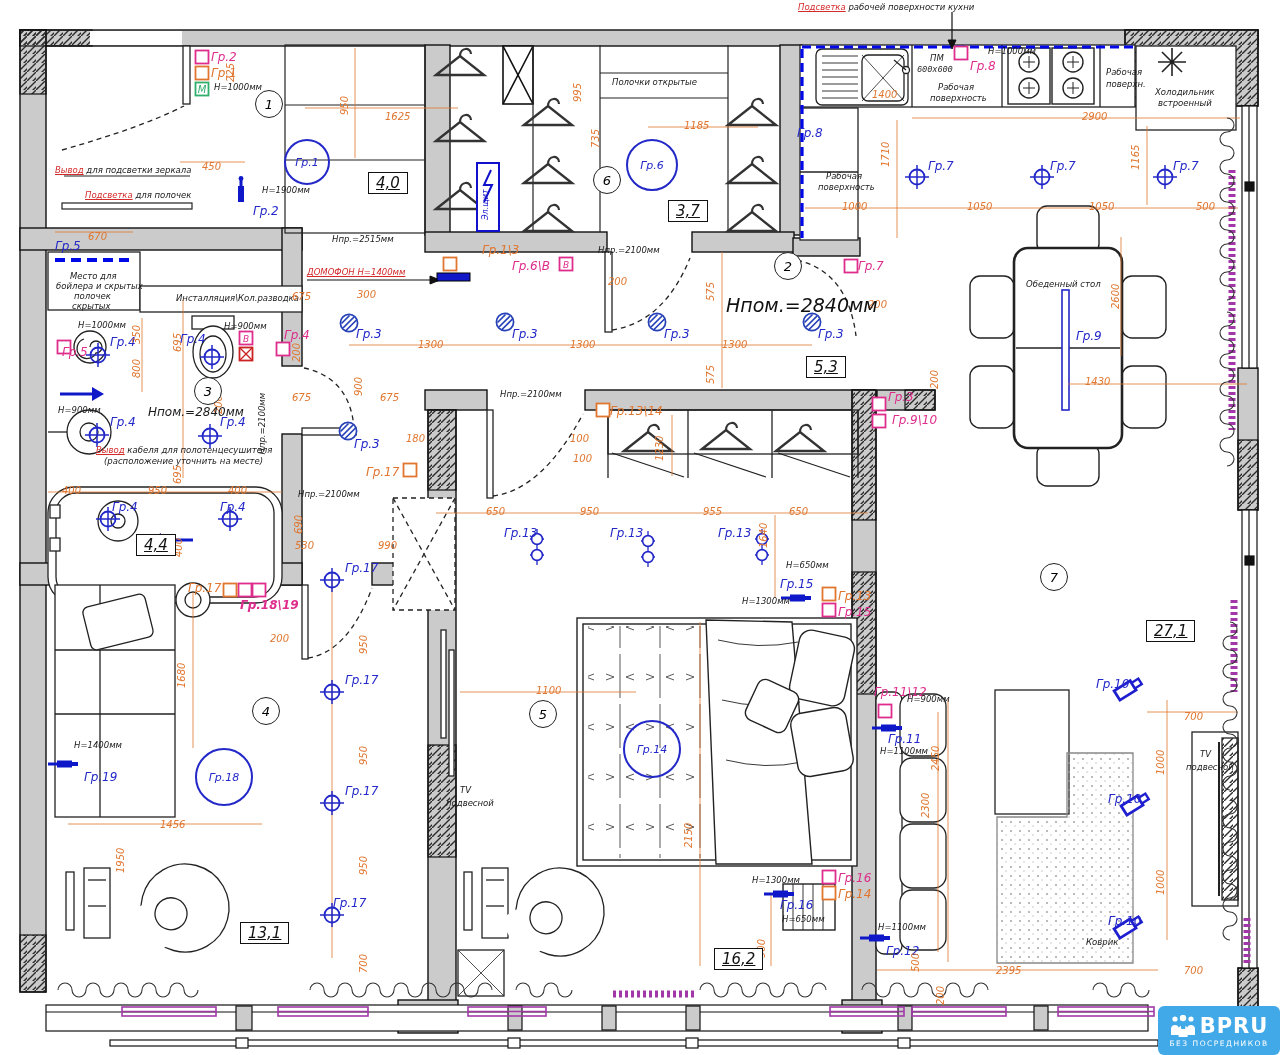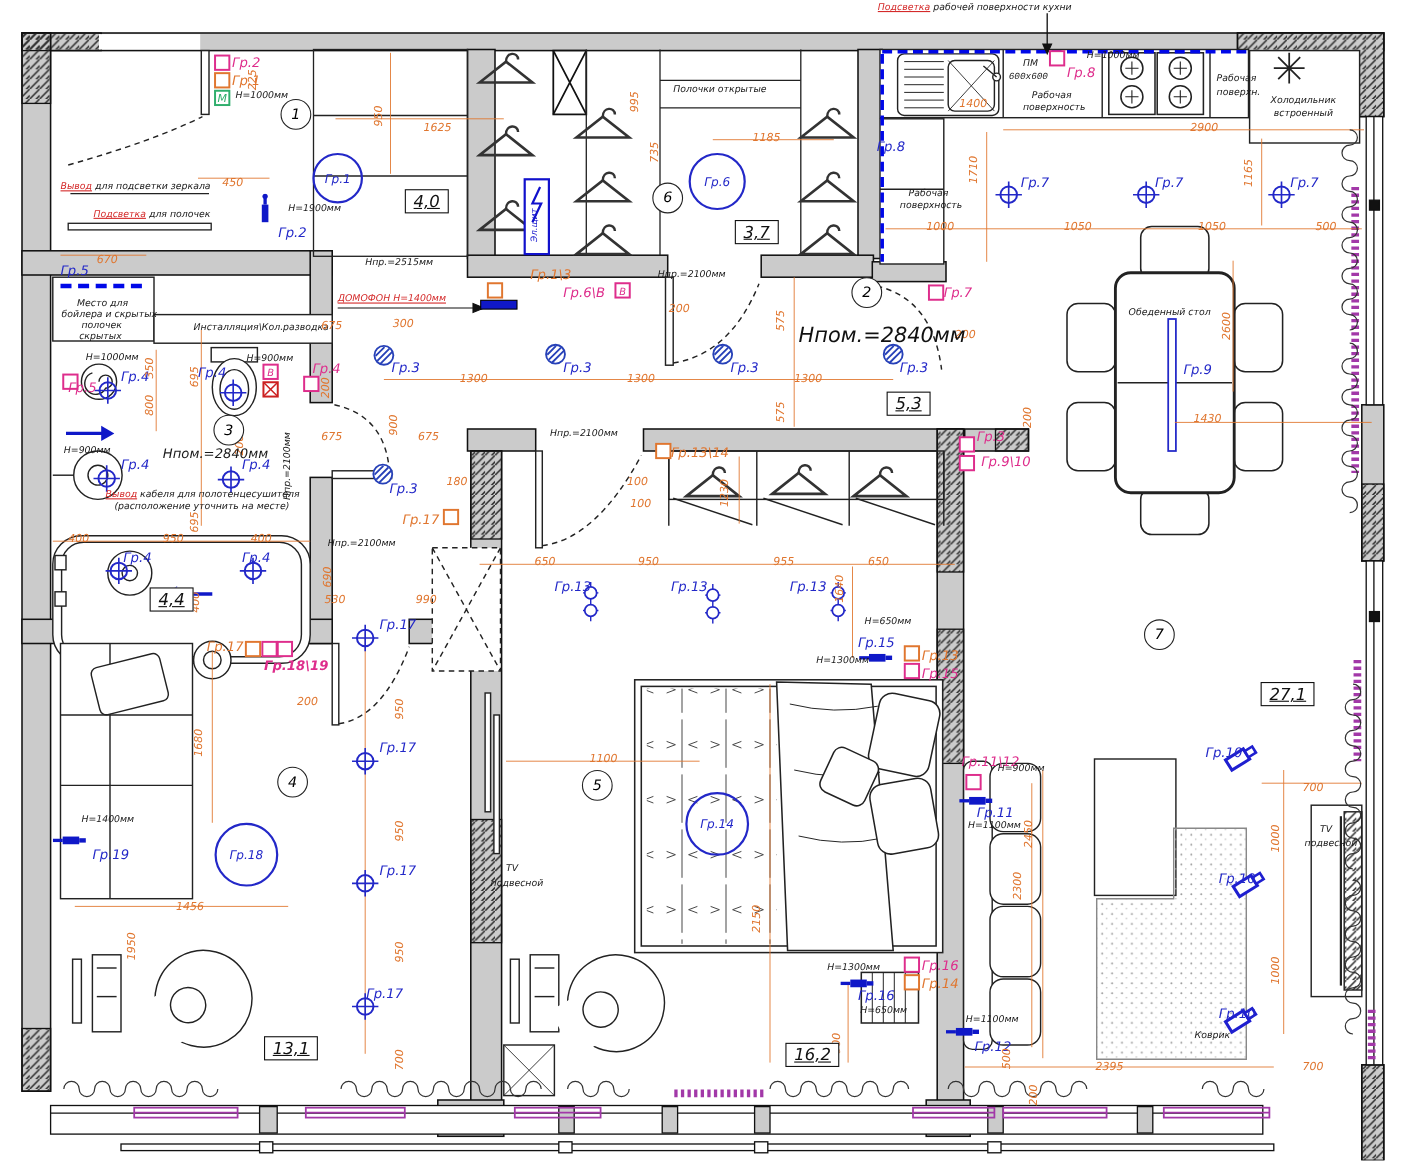--- a/index.html
+++ b/index.html
@@ -760,23 +760,38 @@
       <div class="room" style="left: 774px; top: 252px;">2</div>
       <div class="room" style="left: 194px; top: 377px;">3</div>
       <div class="room" style="left: 252px; top: 697px;">4</div>
       <div class="room" style="left: 529px; top: 700px;">5</div>
       <div class="room" style="left: 593px; top: 166px;">6</div>
       <div class="room" style="left: 1040px; top: 563px;">7</div>
       <div class="area" style="left: 368px; top: 172px;">4,0</div>
       <div class="area" style="left: 668px; top: 200px;">3,7</div>
       <div class="area" style="left: 806px; top: 356px;">5,3</div>
       <div class="area" style="left: 136px; top: 534px;">4,4</div>
-      <div class="area" style="left: 240px; top: 942px; font-style: italic;">13,1</div>
+      <div class="area" style="left: 240px; top: 922px; font-style: italic;">13,1</div>
       <div class="area" style="left: 714px; top: 948px;">16,2</div>
       <div class="area" style="left: 1146px; top: 620px;">27,1</div>
       <div class="pend" style="left: 284px; top: 139px; width: 42px; height: 42px;">Гр.1</div>
       <div class="pend" style="left: 626px; top: 139px; width: 48px; height: 48px;">Гр.6</div>
       <div class="pend" style="left: 623px; top: 720px; width: 54px; height: 54px;">Гр.14</div>
       <div class="pend" style="left: 195px; top: 748px; width: 54px; height: 54px;">Гр.18</div>
     </div>
 
-
+<div id="logo">
+  <div class="row">
+    <svg width="26" height="22" viewBox="0 0 26 22">
+      <circle cx="5" cy="4" r="2.6" fill="#fff"></circle>
+          <path d="M1 13 a4.2 4.2 0 0 1 8 0 v7 h-8 z" fill="#fff"></path>
+      <circle cx="13" cy="3" r="3.2" fill="#fff"></circle>
+          <path d="M8.6 14 a4.6 4.6 0 0 1 9 0 v8 h-9 z" fill="#fff"></path>
+      <circle cx="21" cy="4" r="2.6" fill="#fff"></circle>
+          <path d="M17 13 a4.2 4.2 0 0 1 8 0 v7 h-8 z" fill="#fff"></path>
+      <rect x="11" y="9" width="4.4" height="5" rx="1" fill="#41A9E8"></rect>
+    </svg>
+    <span class="brand">BPRU</span>
+  </div>
+  <span class="tag">БЕЗ ПОСРЕДНИКОВ</span>
 </div>
 
+</div>
+
 </body></html>

